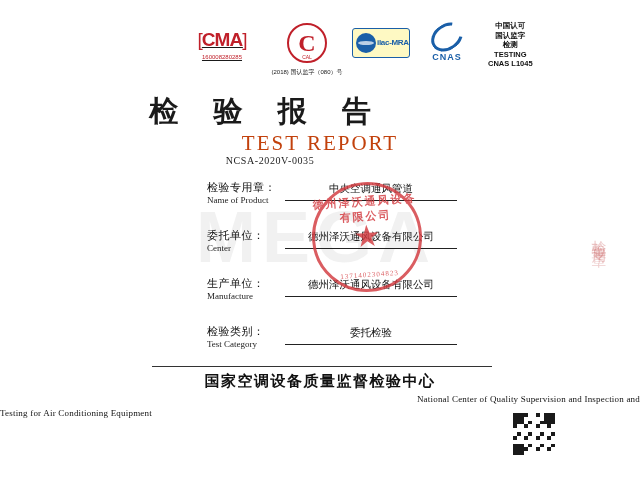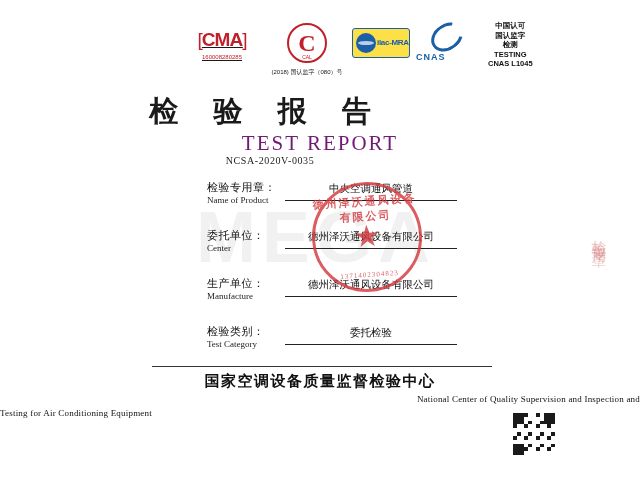--- a/index.html
+++ b/index.html
@@ -104,21 +104,21 @@
   .logo-ilac {
     position: absolute;
     left: 352px;
     top: 18px;
     width: 58px;
     height: 30px;
     border: 1px solid #1a5fa8;
     border-radius: 3px;
     box-sizing: border-box;
     overflow: hidden;
-    background: #fde047;
+    background: #fef9c3;
   }
   .logo-ilac .ilac-globe {
     position: absolute;
     left: 3px;
     top: 4px;
     width: 20px;
     height: 20px;
     border-radius: 50%;
     background: #1a5fa8;
   }
@@ -143,20 +143,21 @@
     color: #1a5fa8;
     letter-spacing: -0.3px;
   }
 
   
   .logo-cnas {
     position: absolute;
     left: 416px;
     top: 14px;
     width: 62px;
+    text-align: center;
   }
   .cnas-swoosh {
     width: 34px;
     height: 26px;
     margin: 0 auto;
     border: 3px solid #1a5fa8;
     border-radius: 50%;
     border-right-color: transparent;
     transform: rotate(-35deg);
     box-sizing: border-box;
@@ -199,21 +200,21 @@
   }
   .title-en {
     position: absolute;
     top: 131px;
     left: 0;
     width: 640px;
     text-align: center;
     font-family: "Liberation Serif", serif;
     font-size: 21px;
     letter-spacing: 2px;
-    color: #701a75;
+    color: #c2410c;
   }
   .report-no {
     position: absolute;
     top: 155px;
     left: 0;
     width: 540px;
     text-align: center;
     font-family: "Liberation Serif", serif;
     font-size: 10px;
     letter-spacing: 0.6px;

